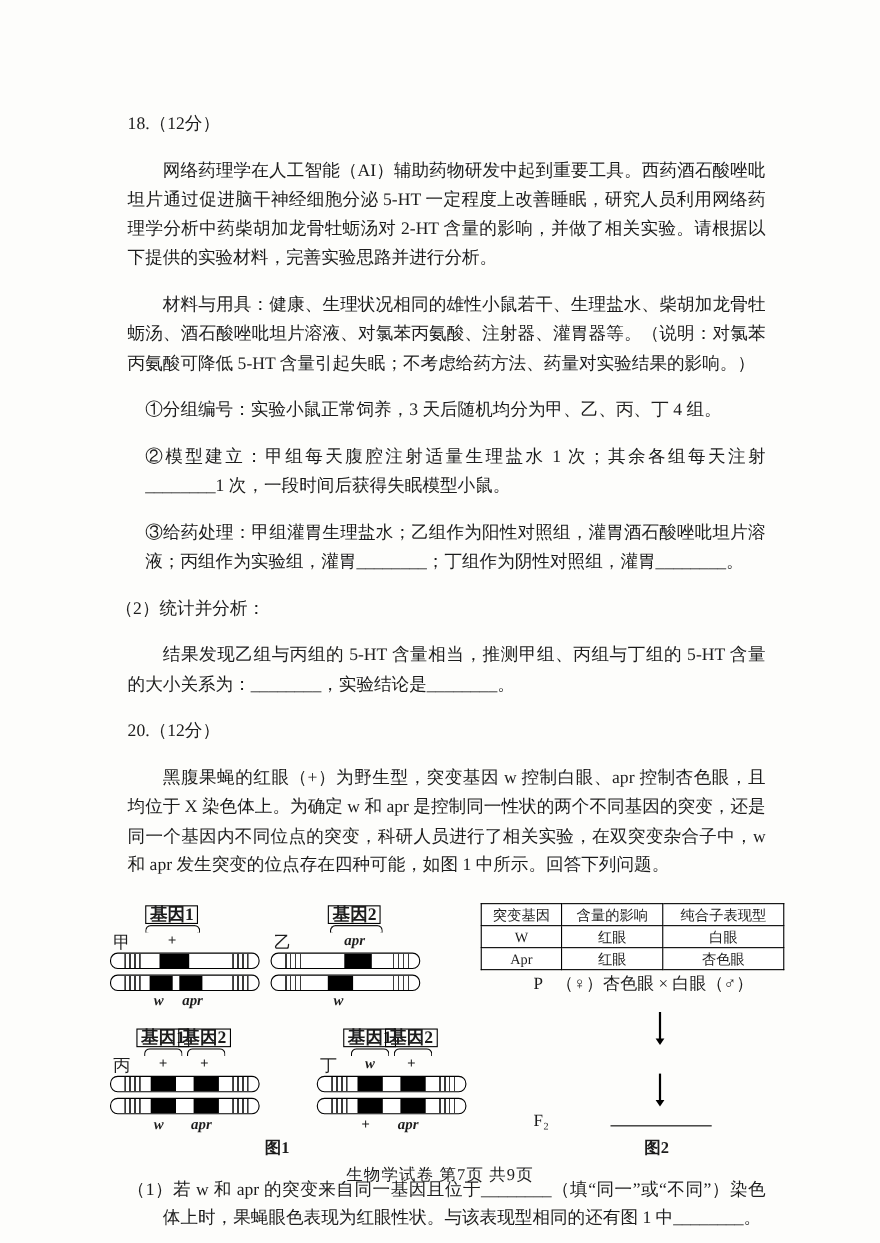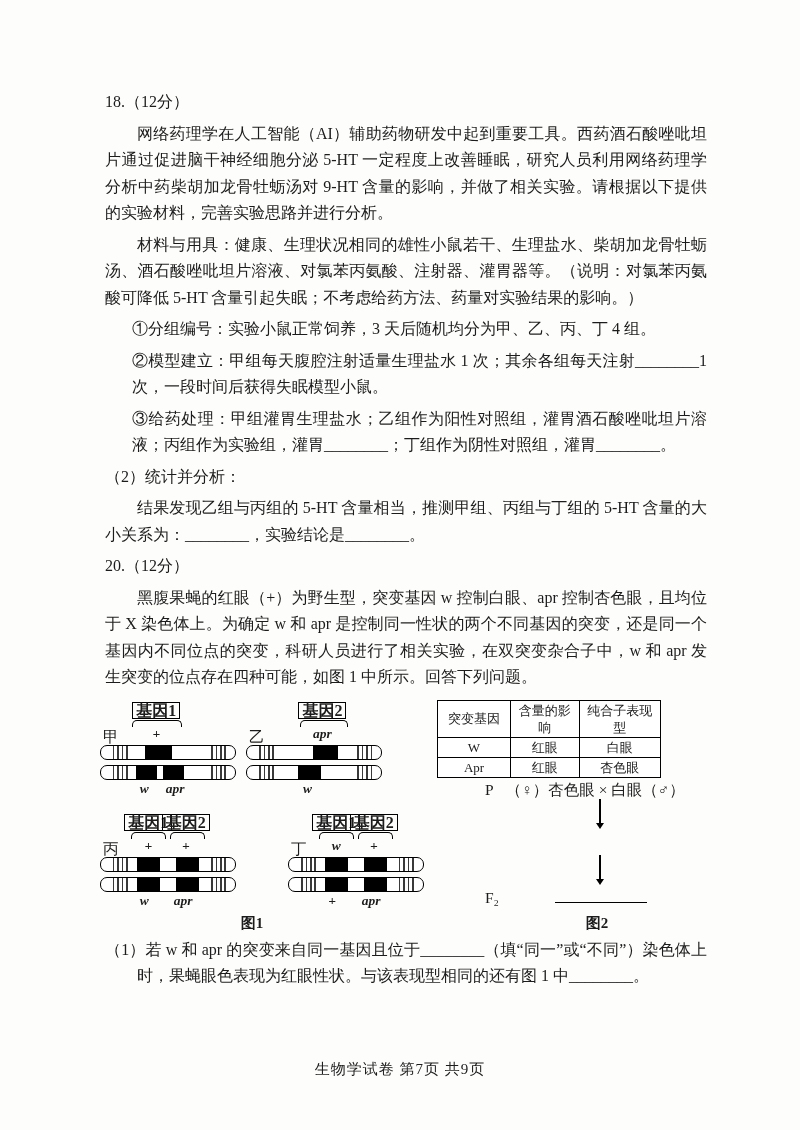--- a/index.html
+++ b/index.html
@@ -1,20 +1,20 @@
 <!DOCTYPE html>
 <html><head>
 <meta charset="utf-8">
 <style>
   html,body{margin:0;padding:0}
   body{width:800px;height:1130px;background:#ffffff}
   .page{position:relative;width:800px;height:1130px;background:#fdfdfb;color:#1c1c1c;
     font-family:"Liberation Serif","DejaVu Serif",serif;font-size:16px;line-height:26.5px;
     padding:84px 88px 0 100px;box-sizing:border-box;overflow:hidden}
-  p{margin:5px;text-align:justify}
+  p{margin:16px;text-align:justify}
   .ind{text-indent:2em}
   .sub{margin-left:5px}
   .step{margin-left:2em}
   .hang{padding-left:2em;text-indent:-2em}
 
   
   .figure{position:relative;height:236px;margin:4px 0 2px}
   .fgroup{position:absolute;width:134px;height:96px}
   .gname{position:absolute;left:3px;top:22px;font-size:15.5px}
   .gene{position:absolute;top:0;transform:translateX(-50%);border:1.2px solid #000;
@@ -24,42 +24,42 @@
   .allele{position:absolute;transform:translateX(-50%);font-weight:bold;font-size:13.5px;
     font-style:italic;line-height:15px;white-space:nowrap}
   .chrom{position:absolute;left:0;width:134px;height:13px;border:1.3px solid #000;
     border-radius:7px;background:#fff;overflow:hidden}
   .blk{position:absolute;top:0;bottom:0;background:#000}
   .stripes{position:absolute;top:0;bottom:0;width:15px;
     background:repeating-linear-gradient(90deg,#3a3a3a 0,#3a3a3a 1.5px,transparent 1.5px,transparent 4.5px)}
   .sl{left:9%}.sr{right:7%}
   .figcap{position:absolute;transform:translateX(-50%);font-weight:bold;font-size:15px}
 
-  .mtable{position:absolute;left:337px;top:4px;width:224px;border-collapse:collapse;
+  .mtable{position:absolute;left:337px;top:4px;width:276px;border-collapse:collapse;
     font-size:13px;text-align:center;background:#fff}
   .mtable th,.mtable td{border:1.2px solid #000;padding:1px 2px;font-weight:normal;line-height:17px}
   .mtable th:nth-child(1){width:68px}
 
   .crossline{position:absolute;white-space:nowrap;font-size:15.5px;line-height:20px}
   .genlab{display:inline-block;margin-right:12px}
   .arrow{position:absolute;width:1.5px;background:#000}
   .arrow:after{content:"";position:absolute;left:-3.4px;bottom:-2px;
     border:4.2px solid transparent;border-top:6.5px solid #000;border-bottom:none}
   .blankline{display:inline-block;width:92px;border-bottom:1.4px solid #000;height:14px;margin-left:44px}
 
   .footer{position:absolute;left:0;right:0;top:1056px;text-align:center;font-size:15px;letter-spacing:1px}
 </style>
 </head>
 <body>
 
 <div class="page">
 
   <section>
     <p class="qnum">18.（12分）</p>
-    <p class="ind">网络药理学在人工智能（AI）辅助药物研发中起到重要工具。西药酒石酸唑吡坦片通过促进脑干神经细胞分泌 5-HT 一定程度上改善睡眠，研究人员利用网络药理学分析中药柴胡加龙骨牡蛎汤对 9-HT 含量的影响，并做了相关实验。请根据以下提供的实验材料，完善实验思路并进行分析。</p>
+    <p class="ind">网络药理学在人工智能（AI）辅助药物研发中起到重要工具。西药酒石酸唑吡坦片通过促进脑干神经细胞分泌 5-HT 一定程度上改善睡眠，研究人员利用网络药理学分析中药柴胡加龙骨牡蛎汤对 2-HT 含量的影响，并做了相关实验。请根据以下提供的实验材料，完善实验思路并进行分析。</p>
     <p class="ind">材料与用具：健康、生理状况相同的雄性小鼠若干、生理盐水、柴胡加龙骨牡蛎汤、酒石酸唑吡坦片溶液、对氯苯丙氨酸、注射器、灌胃器等。（说明：对氯苯丙氨酸可降低 5-HT 含量引起失眠；不考虑给药方法、药量对实验结果的影响。）</p>
     <p class="step">①分组编号：实验小鼠正常饲养，3 天后随机均分为甲、乙、丙、丁 4 组。</p>
     <p class="step">②模型建立：甲组每天腹腔注射适量生理盐水 1 次；其余各组每天注射________1 次，一段时间后获得失眠模型小鼠。</p>
     <p class="step">③给药处理：甲组灌胃生理盐水；乙组作为阳性对照组，灌胃酒石酸唑吡坦片溶液；丙组作为实验组，灌胃________；丁组作为阴性对照组，灌胃________。</p>
     <p class="sub">（2）统计并分析：</p>
     <p class="ind">结果发现乙组与丙组的 5-HT 含量相当，推测甲组、丙组与丁组的 5-HT 含量的大小关系为：________，实验结论是________。</p>
   </section>
 
   <section>
     <p class="qnum">20.（12分）</p>
@@ -170,21 +170,21 @@
             <td>白眼</td>
           </tr>
           <tr>
             <td>Apr</td>
             <td>红眼</td>
             <td>杏色眼</td>
           </tr>
         </tbody>
       </table>
 
-      <div class="crossline" style="left:385px;top:84px">
+      <div class="crossline" style="left:385px;top:68px">
         <span class="genlab">P</span><span>（♀）杏色眼 × 白眼（♂）</span>
       </div>
       <i class="arrow" style="left:499px;top:103px;height:28px"></i>
       <i class="arrow" style="left:499px;top:159px;height:28px"></i>
       <div class="crossline" style="left:385px;top:192px">
         <span class="genlab">F₂</span><span class="blankline"></span>
       </div>
       <span class="figcap" style="left:497px;top:214px">图2</span>
 
     </div>

